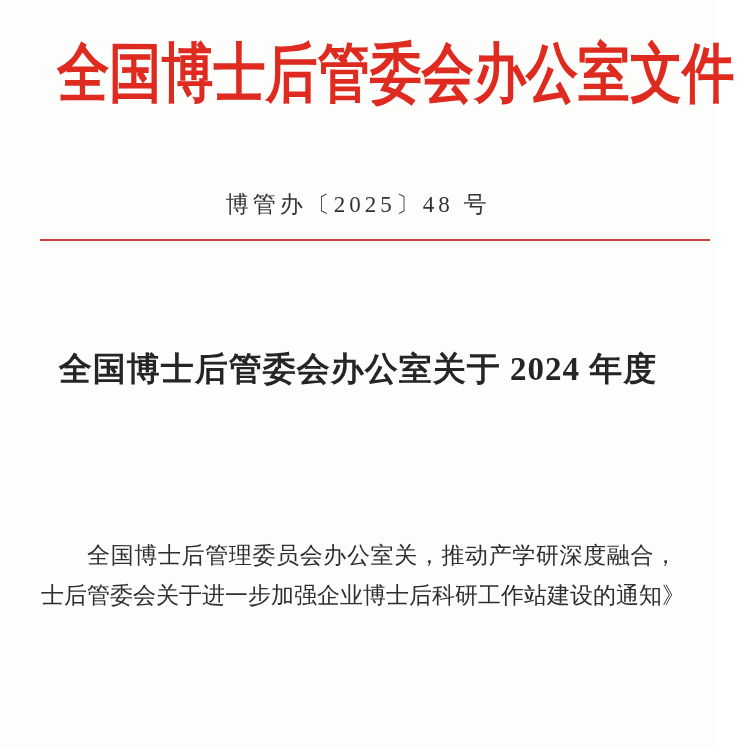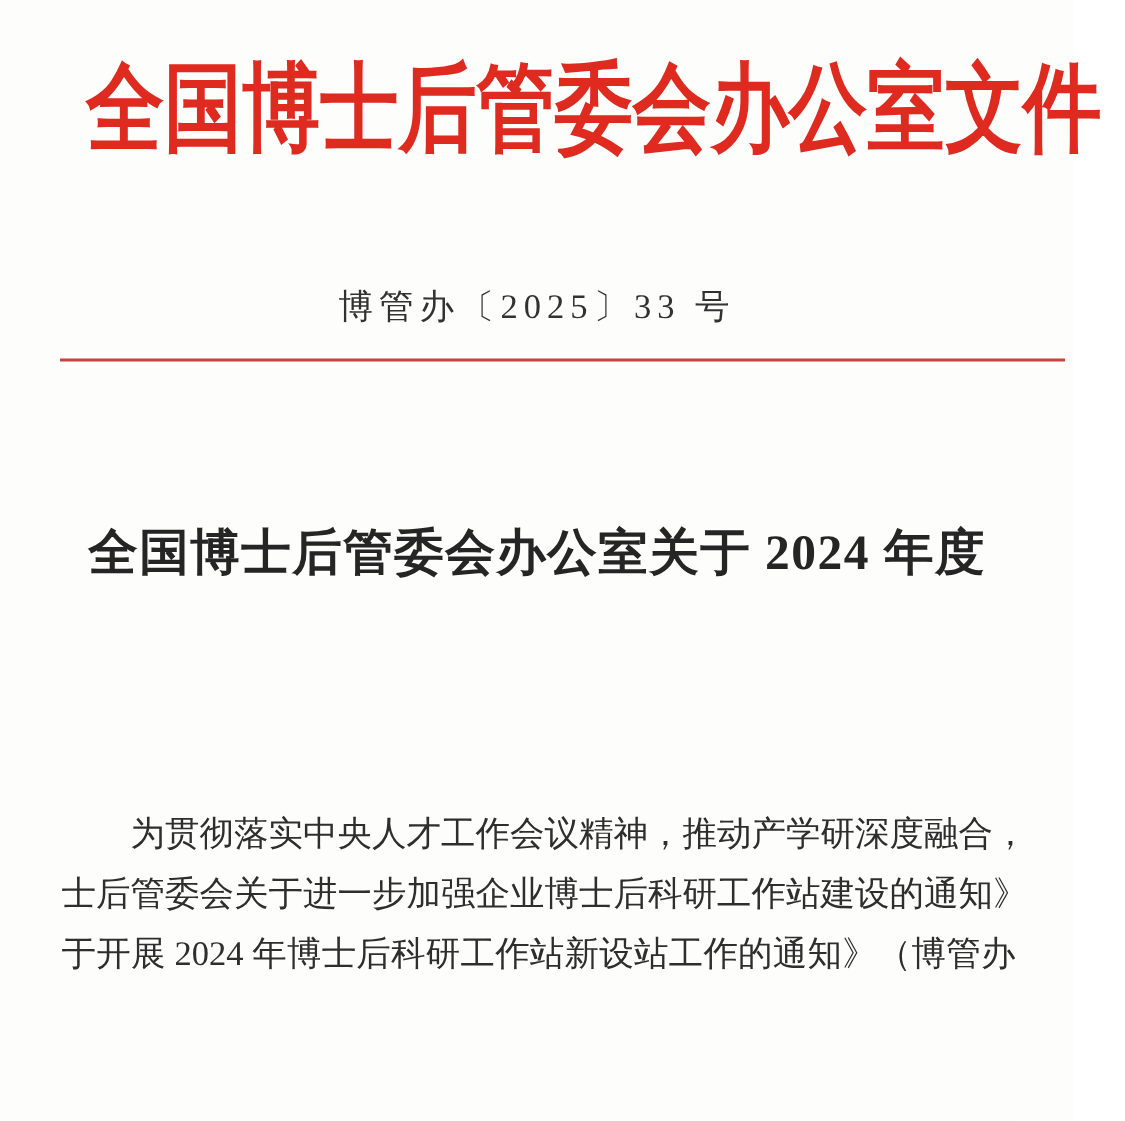--- a/index.html
+++ b/index.html
@@ -84,28 +84,27 @@
   }
   .body-line.indent{ text-indent:2em; }
 </style>
 </head>
 <body>
 
 <div class="page">
 
   <div class="masthead">全国博士后管委会办公室文件</div>
 
-  <div class="doc-number">博管办〔2025〕33 号</div>
+  <div class="doc-number">博管办〔2025〕48 号</div>
 
   <div class="divider"></div>
 
   <div class="doc-title">
     <span class="title-line">全国博士后管委会办公室关于 2024 年度</span>
   </div>
 
 
   <div class="body-text">
-    <span class="body-line indent">为贯彻落实中央人才工作会议精神，推动产学研深度融合，</span>
+    <span class="body-line indent">全国博士后管理委员会办公室关，推动产学研深度融合，</span>
     <span class="body-line">士后管委会关于进一步加强企业博士后科研工作站建设的通知》</span>
-    <span class="body-line">于开展 2024 年博士后科研工作站新设站工作的通知》（博管办</span>
   </div>
 
 </div>
 
 </body></html>

